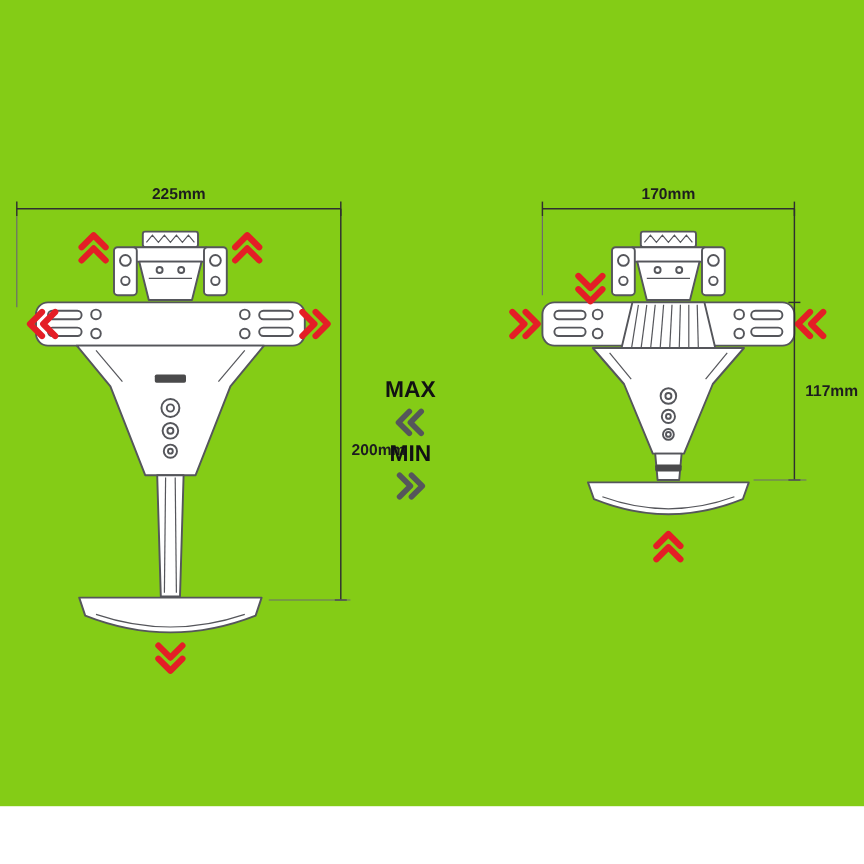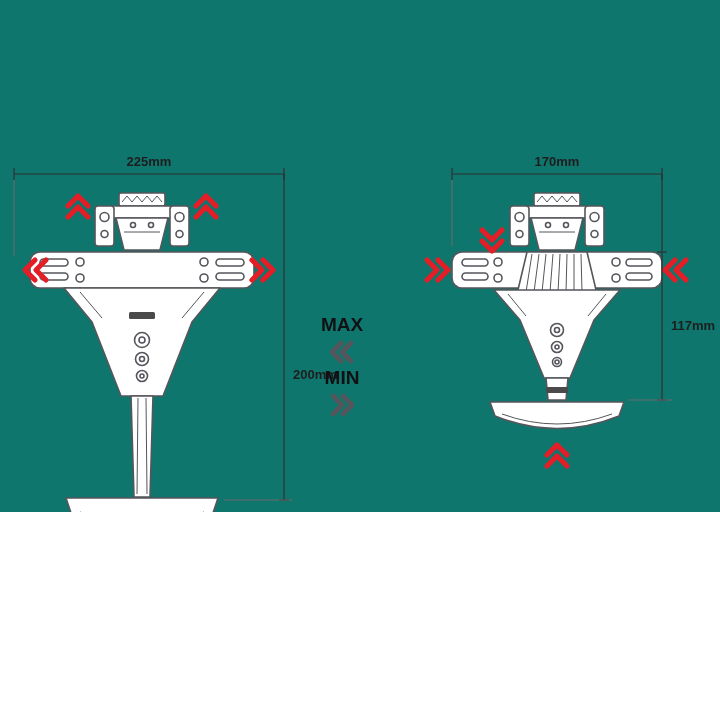--- a/index.html
+++ b/index.html
@@ -1,17 +1,17 @@
 <!DOCTYPE html>
 <html><head>
 <meta charset="utf-8">
 <style>
   html,body{margin:0;padding:0;background:#ffffff;}
   .canvas{
-    width:720px;height:512px;position:relative;background:#0f766e;
+    width:720px;height:672px;position:relative;background:#84cc16;
     font-family:"Liberation Sans", sans-serif;overflow:hidden;
   }
   svg{display:block;}
   .draw{stroke:#55565b;stroke-width:1.6;fill:#ffffff;stroke-linejoin:round;}
   .thin{stroke:#55565b;stroke-width:1;fill:none;}
   .dimline{stroke:#2f2f31;stroke-width:1.2;fill:none;}
   .extline{stroke:#6b6b6e;stroke-width:1;fill:none;}
   .dim-label{font:700 13px "Liberation Sans", sans-serif;fill:#1d1d1f;}
   .legend-label{font:700 19px "Liberation Sans", sans-serif;fill:#111113;}
   .brandmark{fill:#4a4a4b;stroke:none;}

